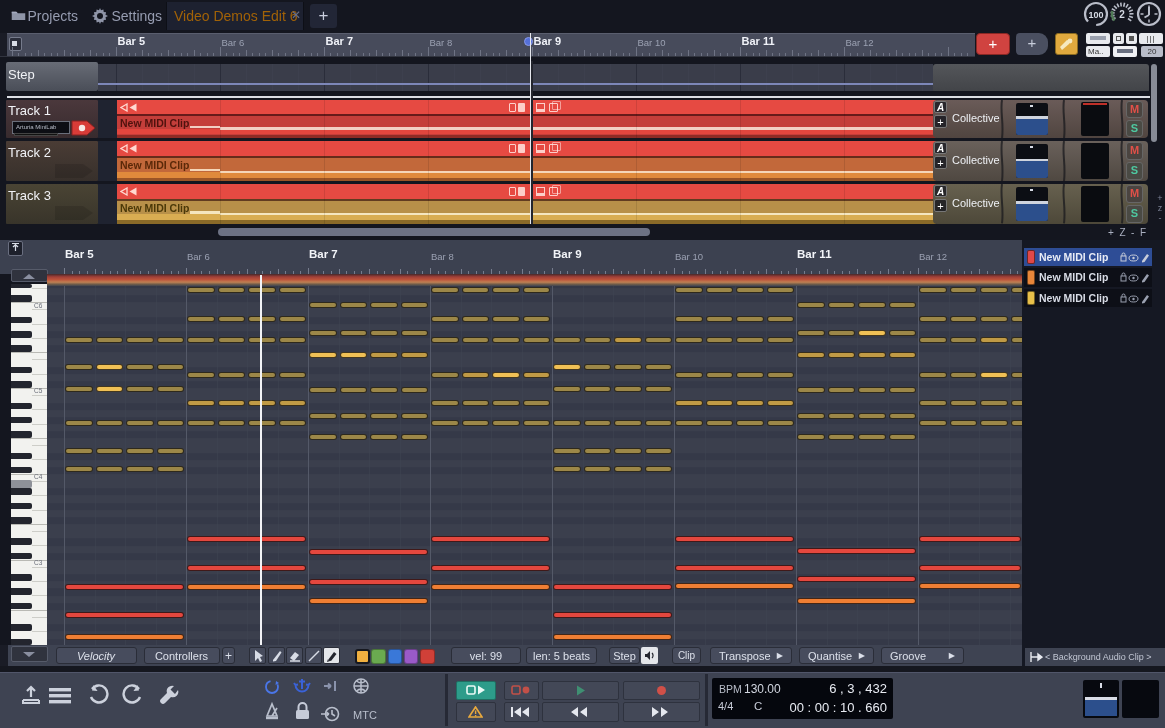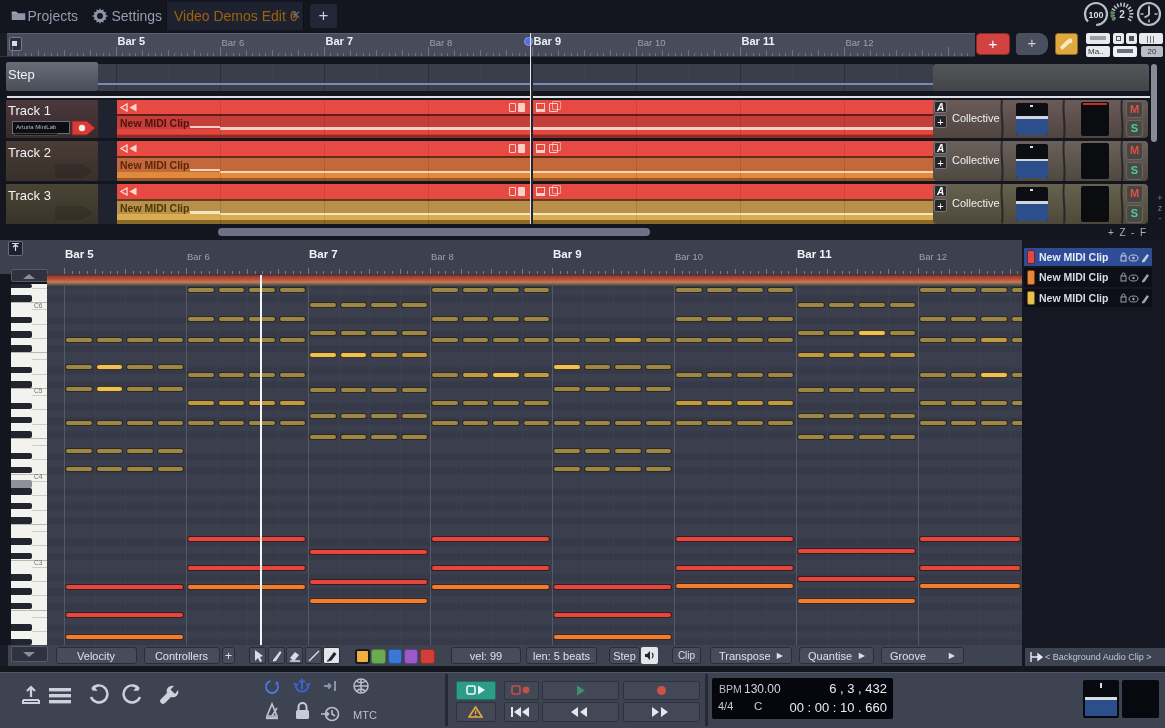--- a/index.html
+++ b/index.html
@@ -928,21 +928,21 @@
 <svg class="abs" style="left:1030px;top:652px" width="13" height="10" viewBox="0 0 13 10">
       <path d="M1 0 v10 M1 5 h11 M8 2 l4 3 -4 3 z" stroke="#e8eaf0" stroke-width="1.4" fill="#e8eaf0"></path>
     </svg>
 <div style="position:absolute;left:1045px;top:652px;width:118px;height:11px;color:#c2c7d4;font-size:9px;white-space:nowrap;">&lt; Background Audio Clip &gt;</div>
 <div style="position:absolute;left:0px;top:645px;width:1022px;height:21px;background:#3e4352;"></div>
 <div style="position:absolute;left:0px;top:645px;width:8px;height:21px;background:#1a1c26;"></div>
 <div style="position:absolute;left:11px;top:646px;width:36.5px;height:16px;background:#30333e;border:1px solid #565b6a;border-radius:2px;"></div>
 <svg class="abs" style="left:22px;top:651px" width="14" height="7" viewBox="0 0 14 7">
       <path d="M1 1 L7 6 L13 1 z" fill="#8a8fa0"></path>
     </svg>
-<div style="position:absolute;left:55.5px;top:647px;width:81px;height:17px;background:#474c5d;border:1px solid #2a2d38;border-radius:3px;color:#dce0ea;font-size:11px;text-align:center;line-height:16px;">Velocity</div>
+<div style="position:absolute;left:55.5px;top:647px;width:81px;height:17px;background:#474c5d;border:1px solid #2a2d38;border-radius:3px;color:#dce0ea;font-size:11px;text-align:center;line-height:16px;font-style:italic;">Velocity</div>
 <div style="position:absolute;left:143.5px;top:647px;width:76px;height:17px;background:#474c5d;border:1px solid #2a2d38;border-radius:3px;color:#dce0ea;font-size:11px;text-align:center;line-height:16px;">Controllers</div>
 <div style="position:absolute;left:222px;top:647px;width:13px;height:17px;background:#474c5d;border:1px solid #2a2d38;border-radius:3px;color:#dce0ea;font-size:12px;text-align:center;line-height:16px;">+</div>
 <div style="position:absolute;left:249px;top:647px;width:17px;height:17px;background:#474c5d;border:1px solid #2a2d38;border-radius:2px;"></div>
 <svg class="abs" style="left:250px;top:648px" width="16" height="16" viewBox="0 0 16 16">
       <path d="M5 2 L5 13 L8 10 L10 14 L12 13 L10 9 L13 8 z" fill="#d8dce6"></path>
     </svg>
 <div style="position:absolute;left:267.5px;top:647px;width:17px;height:17px;background:#474c5d;border:1px solid #2a2d38;border-radius:2px;"></div>
 <svg class="abs" style="left:268.5px;top:648px" width="16" height="16" viewBox="0 0 16 16">
       <path d="M4 12 L11 3 l1.5 1.5 L7 13 L4 13.5 z" fill="#d8dce6"></path>
     </svg>

